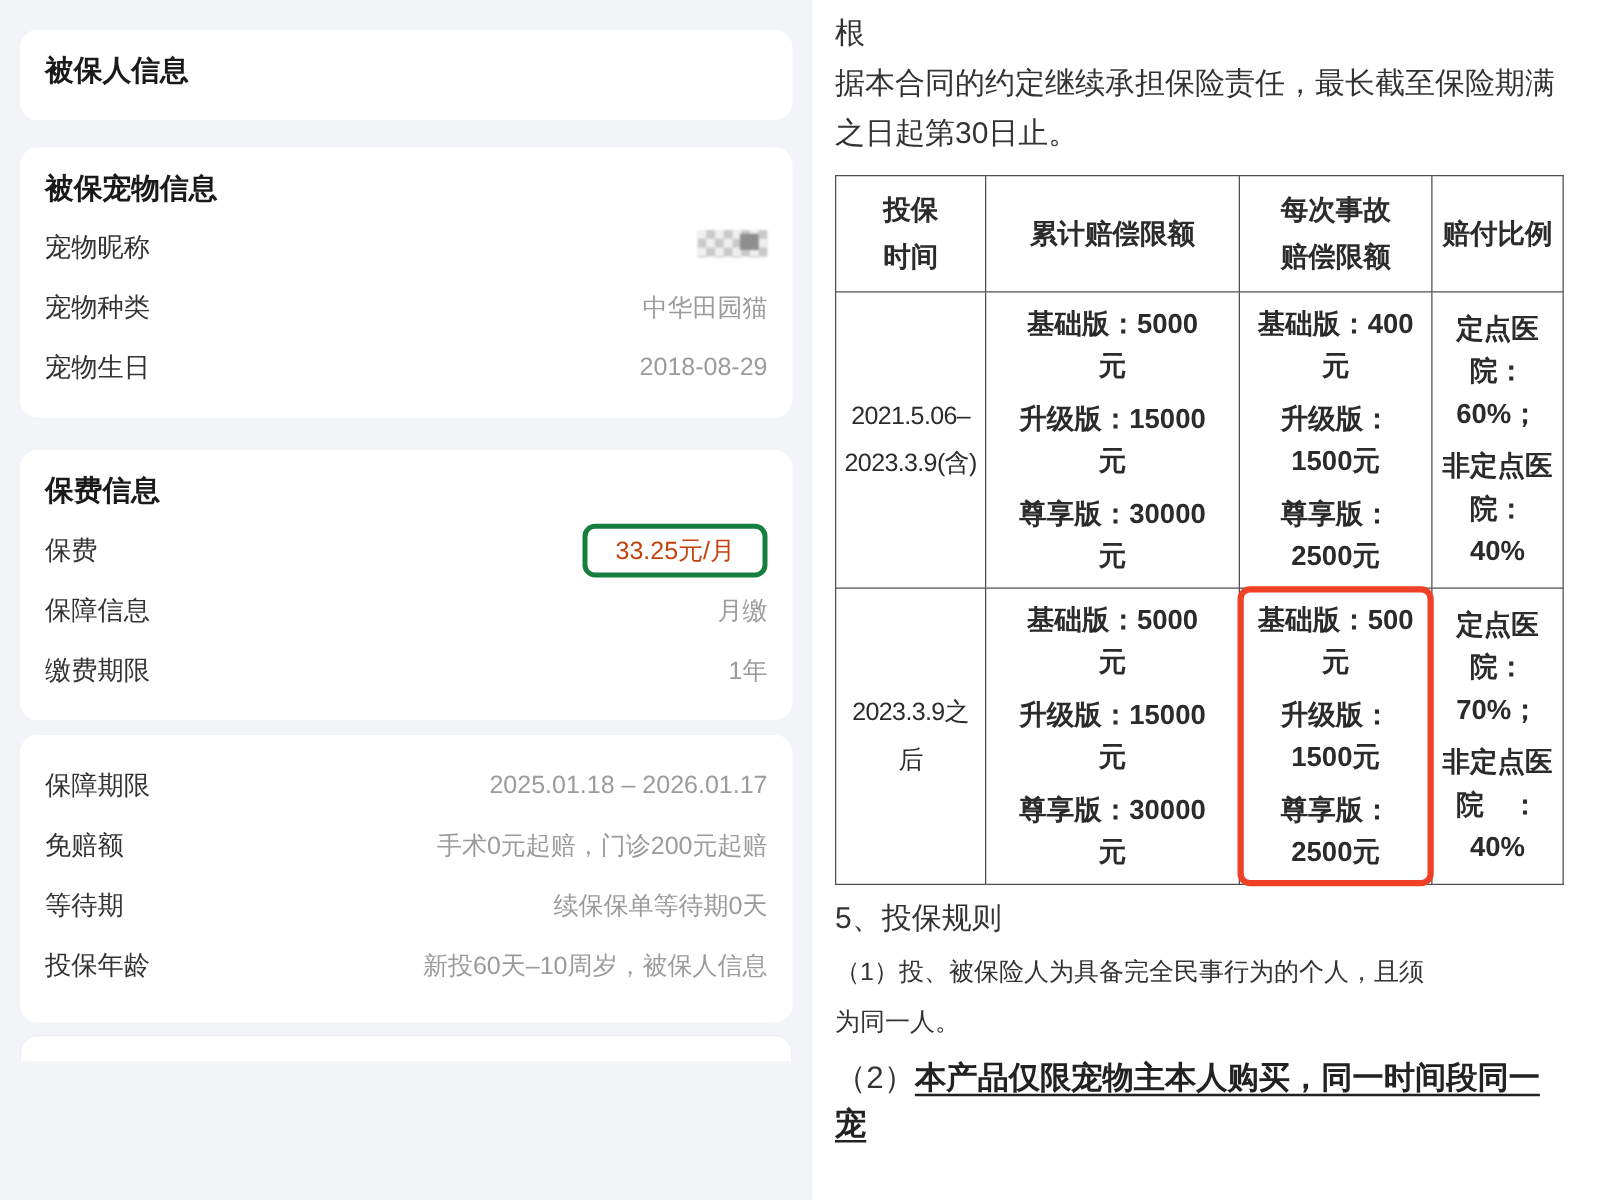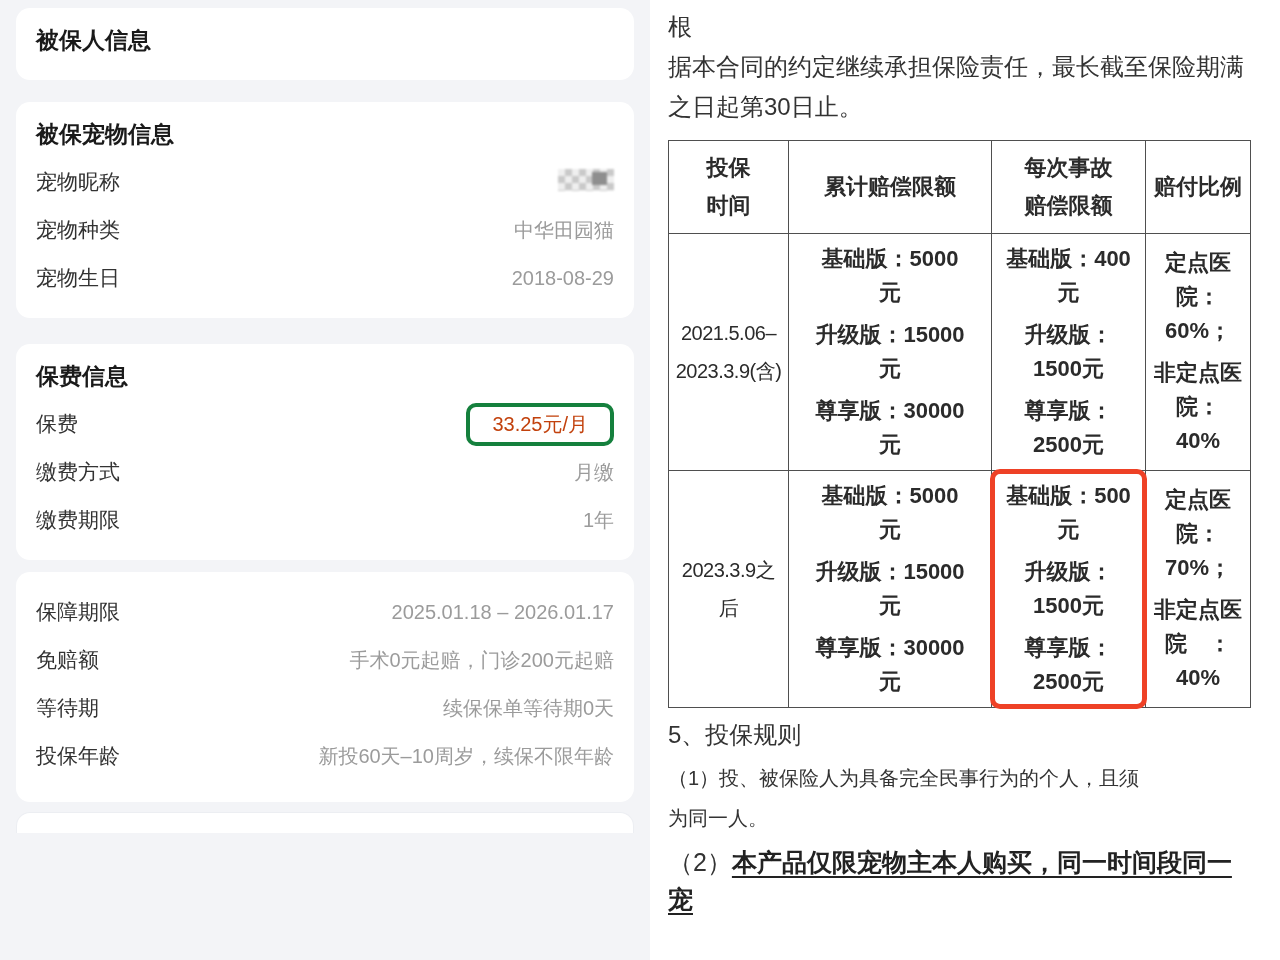--- a/index.html
+++ b/index.html
@@ -2,21 +2,21 @@
 <html><head>
 <meta charset="utf-8">
 <style>
   html,body{margin:0;padding:0;}
   body{
     width:1280px;height:960px;overflow:hidden;background:#ffffff;
     font-family:"Liberation Sans",sans-serif;position:relative;
   }
   
   .left-panel{position:absolute;left:0;top:0;width:650px;height:960px;
-    background:#f3f4f7;box-sizing:border-box;padding-top:8px;}
+    background:#f3f4f7;box-sizing:border-box;padding-top:24px;}
   .card{background:#fff;border-radius:14px;margin:0 16px 22px 16px;
     padding:16px 20px;box-sizing:border-box;}
   .card.c2{margin-bottom:26px;}
   .card.c3{margin-bottom:12px;}
   .card.c4{margin-bottom:10px;padding-bottom:22px;}
   .card h2{margin:0 0 8px 0;font-size:23px;line-height:32px;color:#1a1a1a;font-weight:bold;}
   .info-row{display:flex;justify-content:space-between;align-items:center;height:48px;}
   .lbl{font-size:21px;color:#333;white-space:nowrap;}
   .val{font-size:20px;color:#9b9b9b;text-align:right;}
   .premium-box{display:inline-block;border:4px solid #15803d;border-radius:10px;
@@ -76,21 +76,21 @@
     </div>
   </section>
 
   <section class="card c3">
     <h2>保费信息</h2>
     <div class="info-row">
       <span class="lbl">保费</span>
       <span class="val"><span class="premium-box">33.25元/月</span></span>
     </div>
     <div class="info-row">
-      <span class="lbl">缴费方式</span>
+      <span class="lbl">保障信息</span>
       <span class="val">月缴</span>
     </div>
     <div class="info-row">
       <span class="lbl">缴费期限</span>
       <span class="val">1年</span>
     </div>
   </section>
 
   <section class="card c4">
     <div class="info-row">
@@ -100,21 +100,21 @@
     <div class="info-row">
       <span class="lbl">免赔额</span>
       <span class="val">手术0元起赔，门诊200元起赔</span>
     </div>
     <div class="info-row">
       <span class="lbl">等待期</span>
       <span class="val">续保保单等待期0天</span>
     </div>
     <div class="info-row">
       <span class="lbl">投保年龄</span>
-      <span class="val">新投60天–10周岁，续保不限年龄</span>
+      <span class="val">新投60天–10周岁，被保人信息</span>
     </div>
   </section>
 
   <div class="partial-card"></div>
 </div>
 
 <div class="right-panel">
 
   <div class="para-top">保险期间届满时，被保险宠物仍在接受治疗的，保险人根
 据本合同的约定继续承担保险责任，最长截至保险期满

